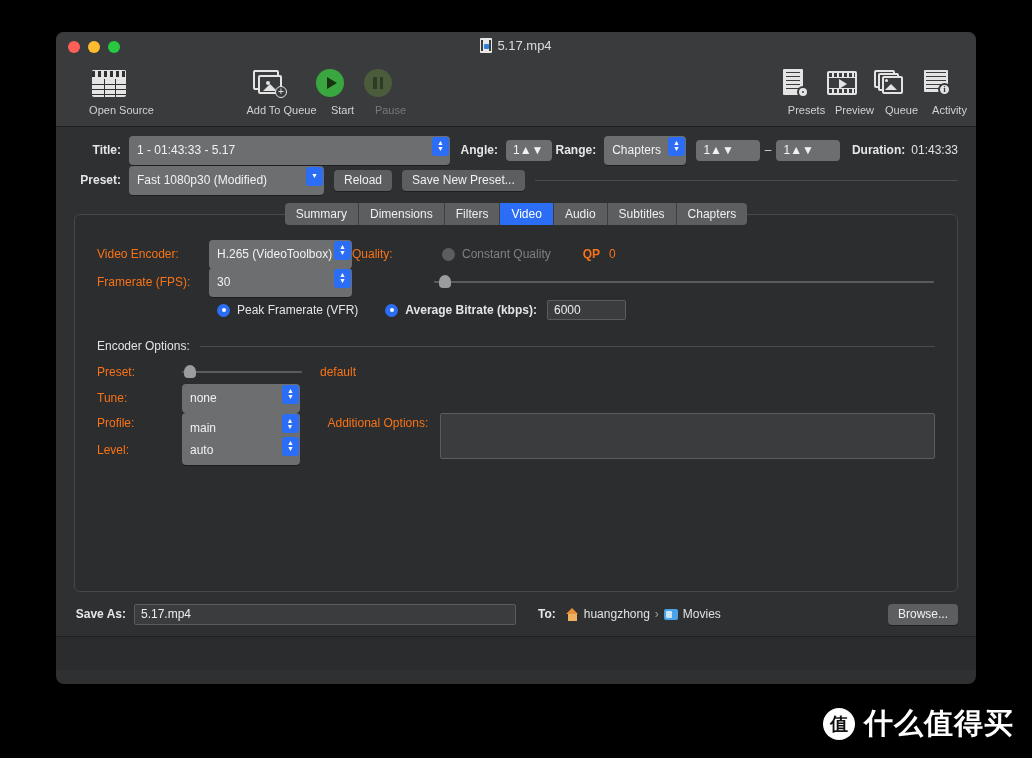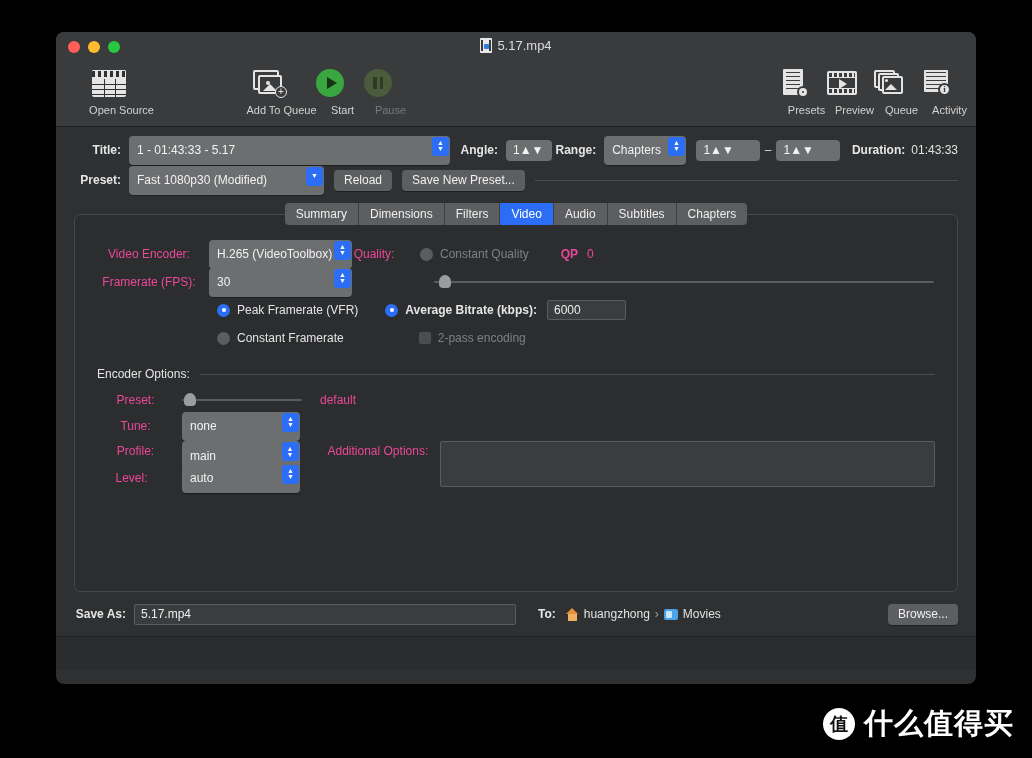--- a/index.html
+++ b/index.html
@@ -330,22 +330,22 @@
     background: #2b2d2f;
     border: 1px solid #46484a;
     border-radius: 6px;
     height: 378px;
     padding: 28px 22px 12px 22px;
     position: relative;
   }
 
   .vrow { display: flex; align-items: center; height: 22px; }
   .flabel {
-    font-size: 12px; color: #ec4899;
-    text-align: center; flex: none;
+    font-size: 12px; color: #f97316;
+    text-align: left; flex: none;
   }
 
   .radio {
     width: 13px; height: 13px; border-radius: 50%;
     background: #6c6e70;
     flex: none;
     display: flex; align-items: center; justify-content: center;
   }
   .radio.on { background: #2b6ef5; }
   .radio.on::after {
@@ -628,21 +628,21 @@
 
       <div class="vrow" style="margin-bottom:6px">
         <div class="flabel" style="width:112px;padding-right:8px">Video Encoder:</div>
         <div class="popup" style="width:143px">
           <span>H.265 (VideoToolbox)</span>
           <span class="arrows">
               <span>▲</span>
               <span>▼</span>
             </span>
         </div>
-        <div class="flabel" style="width:68px;padding-right:24px">Quality:</div>
+        <div class="flabel" style="width:90px;padding-right:24px">Quality:</div>
         <div class="radio dim"></div>
         <div class="radio-label dim">Constant Quality</div>
         <div class="flabel" style="margin-left:32px;font-weight:bold">QP</div>
         <div class="flabel" style="margin-left:9px">0</div>
       </div>
 
       <div class="vrow" style="margin-bottom:6px">
         <div class="flabel" style="width:112px;padding-right:8px">Framerate (FPS):</div>
         <div class="popup" style="width:143px">
           <span>30</span>
@@ -663,28 +663,20 @@
         <div class="radio on"></div>
         <div class="radio-label">Peak Framerate (VFR)</div>
         <div style="width:27px"></div>
         <div class="radio on"></div>
         <div class="radio-label" style="font-weight:bold">Average Bitrate (kbps):</div>
         <div class="textfield" style="width:79px;margin-left:10px">
           <span>6000</span>
         </div>
       </div>
 
-      <div class="vrow" style="margin-bottom:6px">
-        <div style="width:120px"></div>
-        <div class="radio dim"></div>
-        <div class="radio-label">Constant Framerate</div>
-        <div style="width:75px"></div>
-        <div class="checkbox"></div>
-        <div class="radio-label dim">2-pass encoding</div>
-      </div>
 
       <div class="section-head" style="margin-top:18px;margin-bottom:8px">
         <span>Encoder Options:</span>
         <span class="hrule"></span>
       </div>
 
       <div class="vrow" style="margin-bottom:4px">
         <div class="flabel" style="width:85px;padding-right:8px">Preset:</div>
         <div class="slider" style="width:120px">
           <div class="track"></div>

